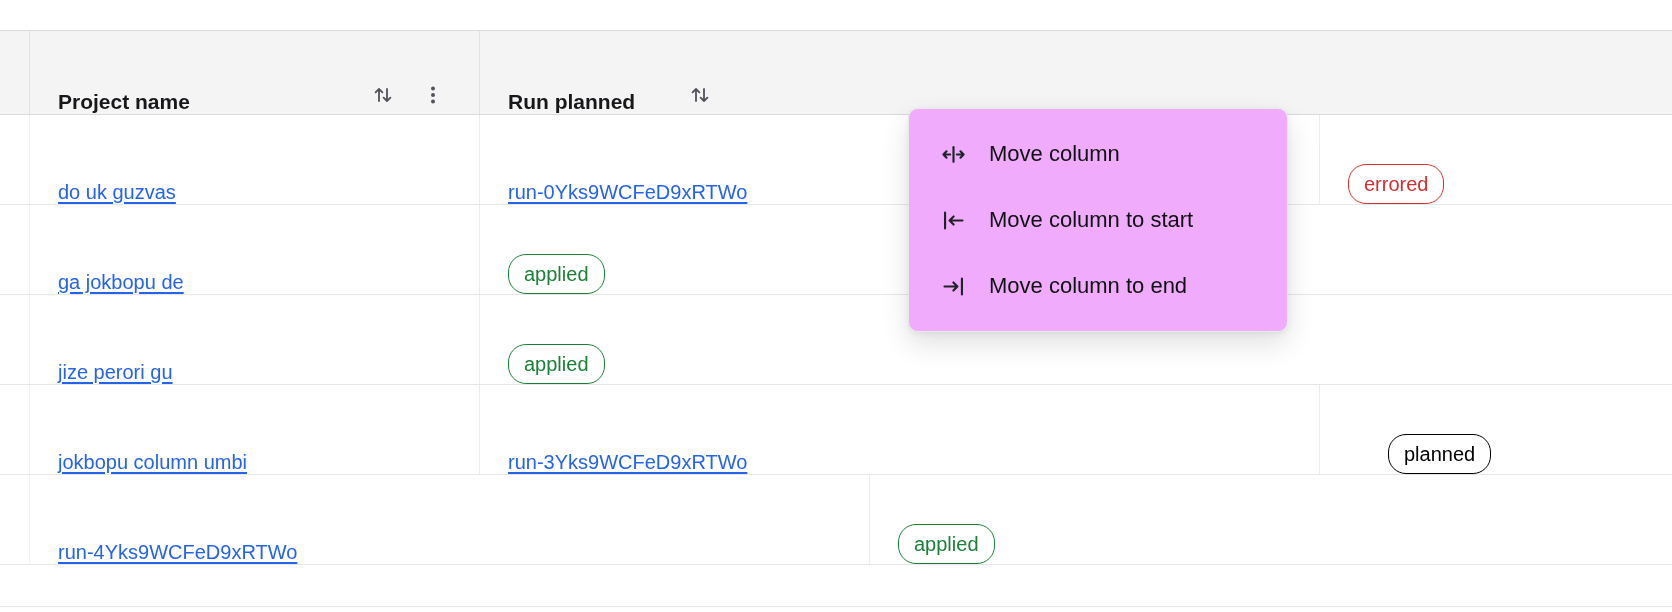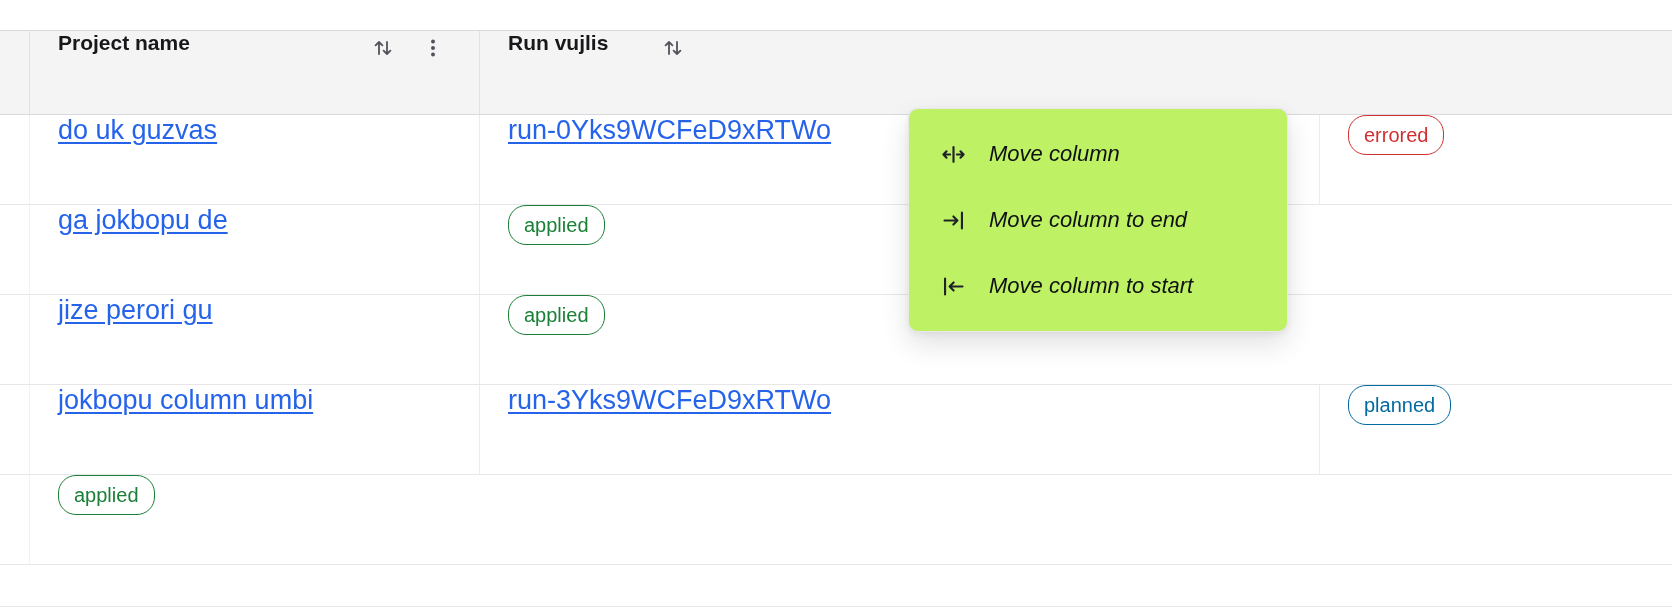--- a/index.html
+++ b/index.html
@@ -14,21 +14,21 @@
   .table { position: absolute; left: 0; top: 30px; width: 1672px; }
 
   .header-row {
     display: flex; height: 85px;
     background: #f4f4f5;
     border-top: 1px solid #d9d9de;
     border-bottom: 1px solid #d9d9de;
   }
   .row { display: flex; height: 90px; background: #fff; border-bottom: 1px solid #e7e7ea; }
 
-  .cell { display: flex; align-items: flex-start; padding: 0 28px; gap: 11px; }
+  .cell { display: flex; align-items: flex-end; padding: 0 28px; gap: 11px; }
   .stub { width: 30px; padding: 0; border-right: 1px solid #dcdce1; }
   .row .stub { border-right: 1px solid #f2f2f4; }
   .col-project { width: 450px; }
   .col-run { width: 840px; }
   .col-status { width: 352px; }
 
   .header-row .cell { border-right: 1px solid #e2e2e6; }
   .header-row .cell:last-child { border-right: none; }
   .row .col-project, .row .col-run { border-right: 1px solid #ececef; }
 
@@ -42,48 +42,47 @@
     background: transparent; border: none; border-radius: 8px; cursor: pointer;
   }
   .iconbtn.focused {
     width: 44px; height: 44px;
     border: 3px solid var(--focus-ring, #2563eb);
     border-radius: 11px;
   }
 
   .link {
     color: var(--link-color, #2563eb);
-    font-size: 27px;
+    font-size: 20px;
     text-decoration: underline;
     text-underline-offset: 3px;
     white-space: nowrap;
   }
 
   .badge {
     display: inline-block;
     font-size: 20px;
     line-height: 1;
     padding: 9px 15px;
     border: 1.5px solid currentColor;
     border-radius: 18px;
     background: #fff;
     white-space: nowrap;
   }
 
   .strip { height: 42px; background: #fff; border-bottom: 1px solid #e7e7ea; }
 
   .menu {
     position: absolute; left: 908px; top: 108px; width: 380px;
-    background: #bef264;
+    background: #f0abfc;
     border: 1px solid #e9e9ec;
     border-radius: 10px;
     box-shadow: 0 12px 28px rgba(0,0,0,.12), 0 2px 6px rgba(0,0,0,.06);
     padding: 12px 0;
     z-index: 5;
-    font-style: italic;
   }
   .menu-item {
     display: flex; align-items: center; gap: 22px;
     height: 66px; padding: 0 30px;
     font-size: 22px; color: #101113; cursor: pointer; white-space: nowrap;
   }
   .micon { display: flex; align-items: center; justify-content: center; width: 28px; height: 28px; }
 </style>
 </head>
 <body>
@@ -111,21 +110,21 @@
                 <circle cx="11" cy="11" r="2"></circle>
                 <circle cx="11" cy="17.5" r="2"></circle>
             </svg>
           </span>
         </button>
       </span>
     </div>
 
 
     <div class="cell col-status">
-      <span class="hlabel">Run vujlis</span>
+      <span class="hlabel">Run planned</span>
       <span class="hicons">
         <button class="iconbtn">
           <span>
             <svg width="24" height="24" viewBox="0 0 24 24" fill="none" stroke="#52525b" stroke-width="1.8" stroke-linecap="round" stroke-linejoin="round">
               <path d="M8 18V6M8 6L4.6 9.4M8 6l3.4 3.4"></path>
               <path d="M16 6v12m0 0-3.4-3.4M16 18l3.4-3.4"></path>
             </svg>
           </span>
         </button>
       </span>
@@ -168,26 +167,29 @@
 
   <div class="row">
     <div class="cell stub"></div>
     <div class="cell col-project">
       <a class="link" href="#">jokbopu column umbi</a>
     </div>
     <div class="cell col-run">
       <a class="link" href="#">run-3Yks9WCFeD9xRTWo</a>
     </div>
     <div class="cell col-status">
-      <span class="badge" style="color: #0369a1;">planned</span>
-    </div>
-  </div>
-
-  <div class="row">
-    <div class="cell stub"></div>
+      <span class="badge" style="color: #000000; margin-left: 40px;">planned</span>
+    </div>
+  </div>
+
+  <div class="row">
+    <div class="cell stub"></div>
+    <div class="cell col-run">
+      <a class="link" href="#">run-4Yks9WCFeD9xRTWo</a>
+    </div>
     <div class="cell col-status">
       <span class="badge" style="color: rgb(26, 127, 55);">applied</span>
     </div>
   </div>
 </div>
 
   <div class="strip"></div>
 </div>
 
 <div class="menu">
@@ -197,28 +199,28 @@
         <path d="M12 5.5v13"></path>
         <path d="M9 12H3m0 0 2.8-2.8M3 12l2.8 2.8"></path>
         <path d="M15 12h6m0 0-2.8-2.8M21 12l-2.8 2.8"></path>
       </svg>
     </span>
     <span>Move column</span>
   </div>
   <div class="menu-item">
     <span class="micon">
       <svg width="27" height="27" viewBox="0 0 24 24" fill="none" stroke="#1f2328" stroke-width="1.9" stroke-linecap="round" stroke-linejoin="round">
+        <path d="M4.5 5v14"></path>
+        <path d="M20 12H8.5m0 0 3.6-3.6M8.5 12l3.6 3.6"></path>
+      </svg>
+    </span>
+    <span>Move column to start</span>
+  </div>
+  <div class="menu-item">
+    <span class="micon">
+      <svg width="27" height="27" viewBox="0 0 24 24" fill="none" stroke="#1f2328" stroke-width="1.9" stroke-linecap="round" stroke-linejoin="round">
         <path d="M19.5 5v14"></path>
         <path d="M4 12h11.5m0 0-3.6-3.6M15.5 12l-3.6 3.6"></path>
       </svg>
     </span>
     <span>Move column to end</span>
   </div>
-  <div class="menu-item">
-    <span class="micon">
-      <svg width="27" height="27" viewBox="0 0 24 24" fill="none" stroke="#1f2328" stroke-width="1.9" stroke-linecap="round" stroke-linejoin="round">
-        <path d="M4.5 5v14"></path>
-        <path d="M20 12H8.5m0 0 3.6-3.6M8.5 12l3.6 3.6"></path>
-      </svg>
-    </span>
-    <span>Move column to start</span>
-  </div>
 </div>
 
 </body></html>

